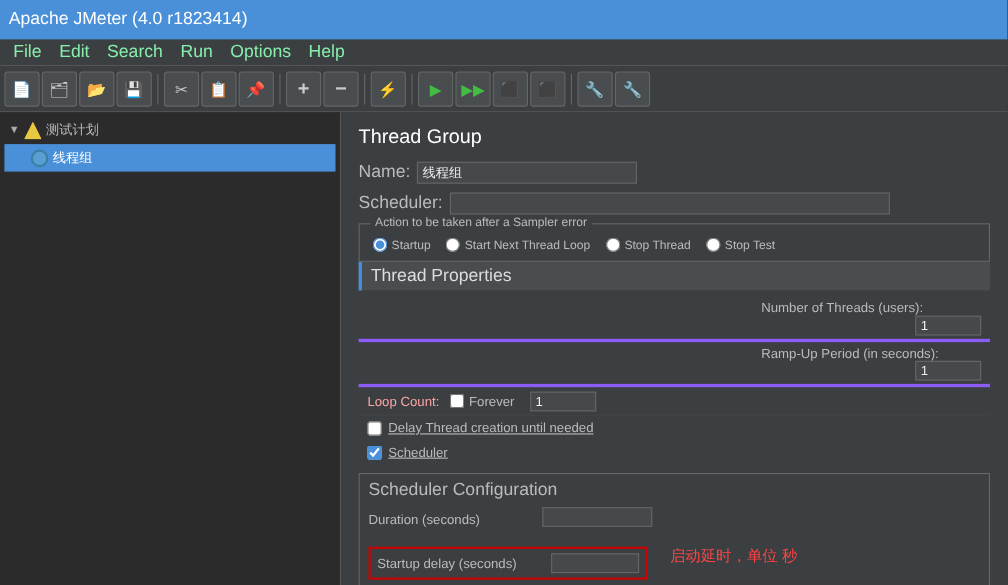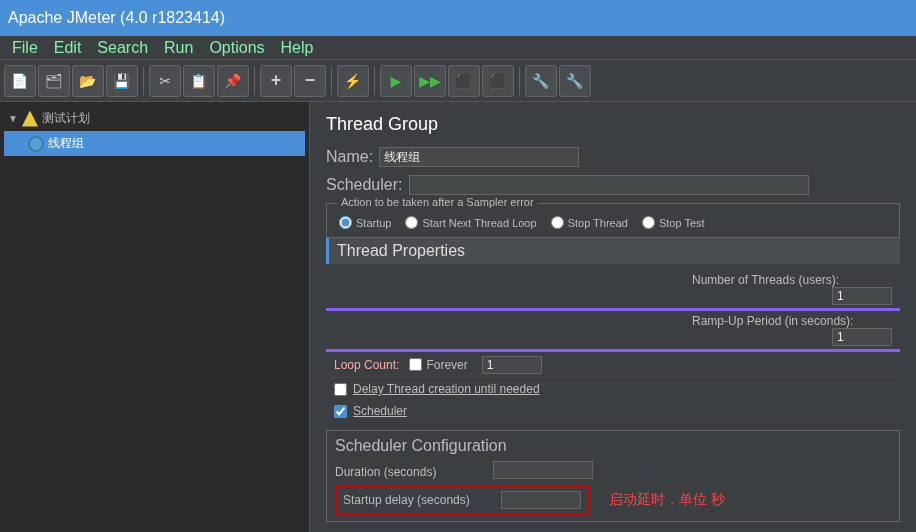--- a/index.html
+++ b/index.html
@@ -267,21 +267,21 @@
       width: 100px;
     }
 
     
     .startup-row {
       display: flex;
       align-items: center;
       padding: 4px 6px;
       gap: 8px;
       border: 2px solid #cc0000;
-      margin-top: 0;
+      margin-top: 12px;
     }
     .startup-label {
       color: #bbbbbb;
       font-size: 12px;
       min-width: 150px;
     }
     .startup-input {
       background: #45494a;
       border: 1px solid #666;
       color: #eeeeee;

